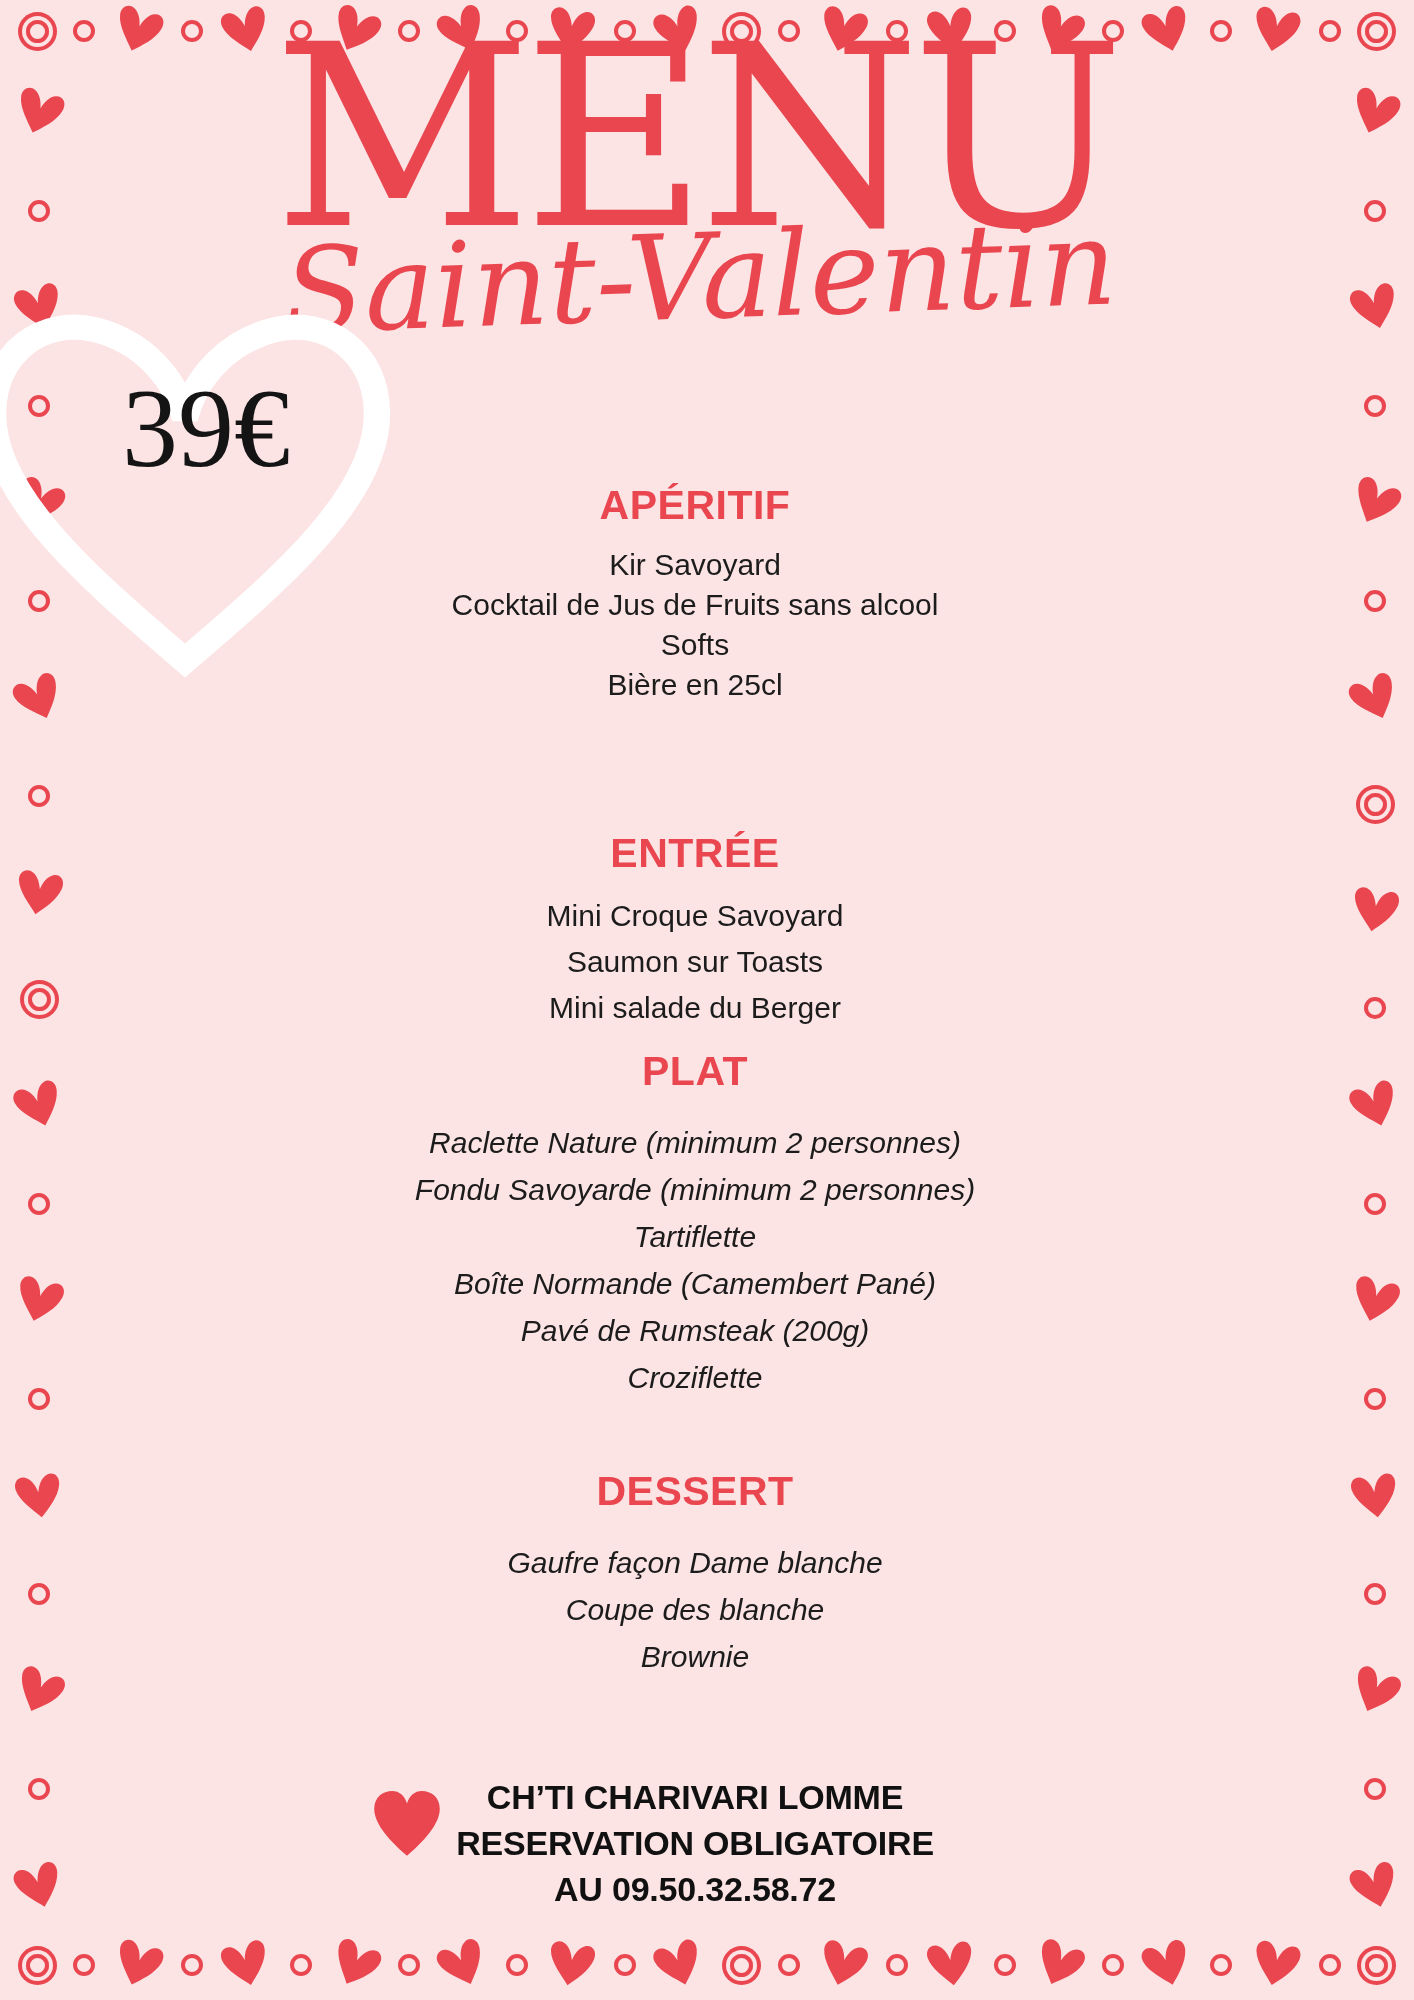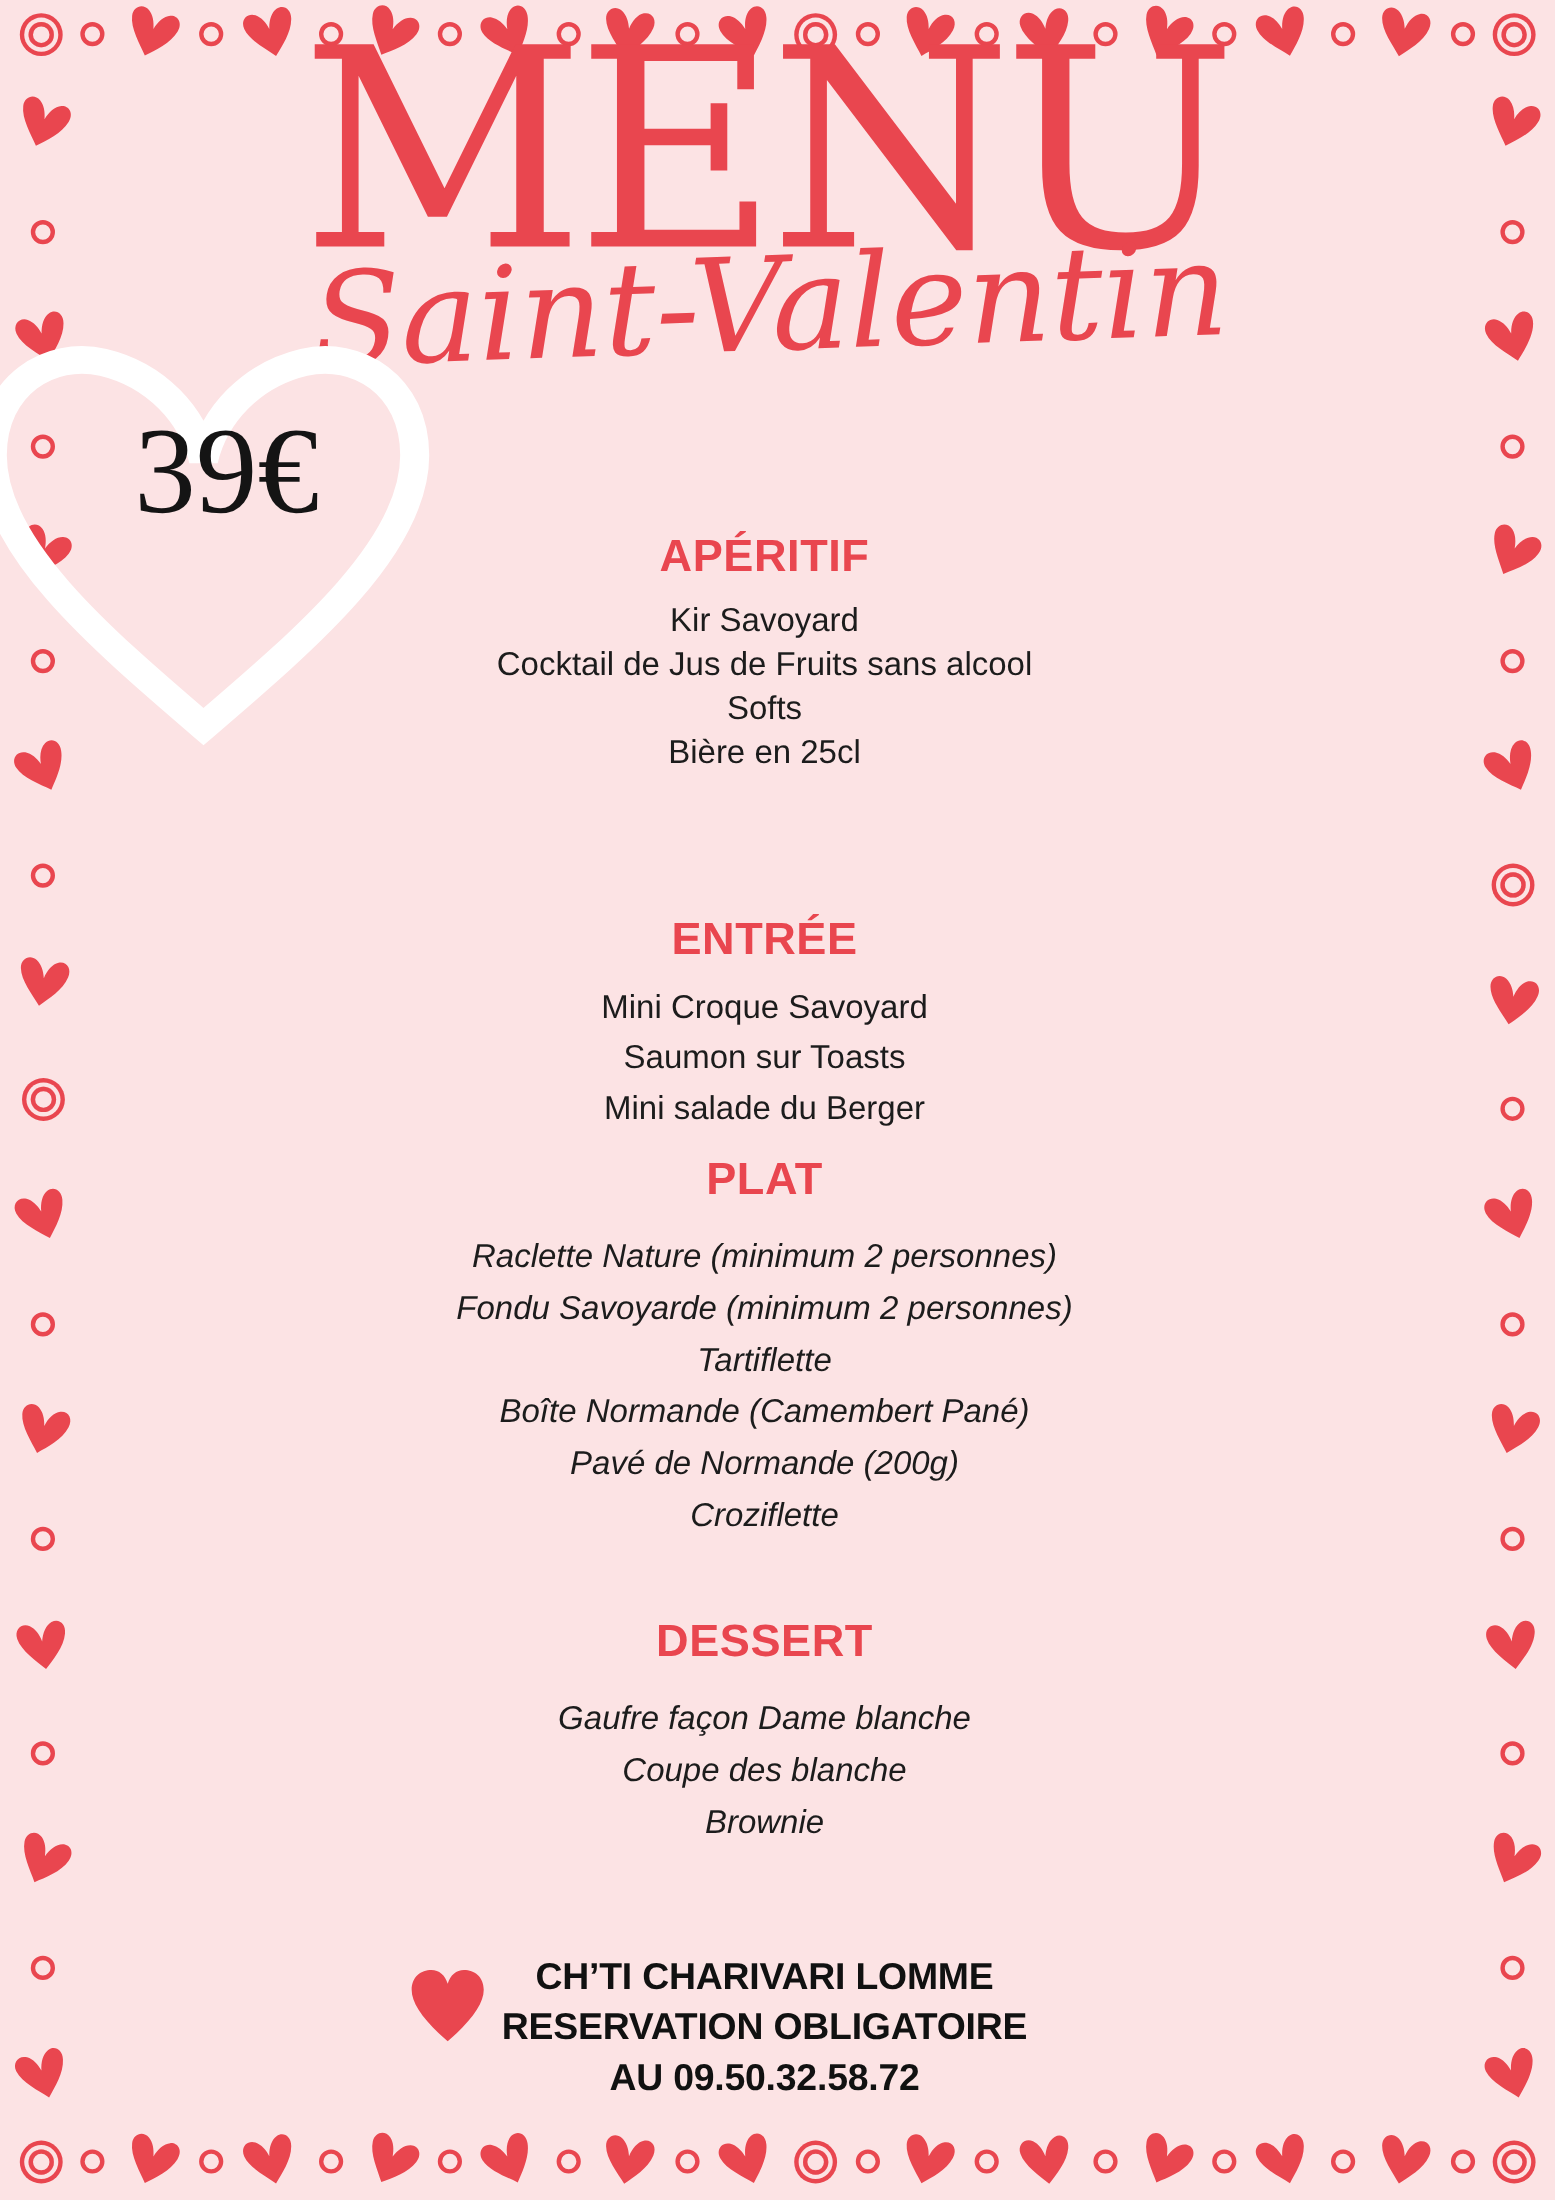--- a/index.html
+++ b/index.html
@@ -392,21 +392,21 @@
       </div>
   </div>
 
   <div class="section sec-plat">
     <h2>PLAT</h2>
     <div class="items">
         <div>Raclette Nature (minimum 2 personnes)</div>
         <div>Fondu Savoyarde (minimum 2 personnes)</div>
         <div>Tartiflette</div>
         <div>Boîte Normande (Camembert Pané)</div>
-        <div>Pavé de Normande (200g)</div>
+        <div>Pavé de Rumsteak (200g)</div>
         <div>Croziflette</div>
       </div>
   </div>
 
   <div class="section sec-dessert">
     <h2>DESSERT</h2>
     <div class="items">
         <div>Gaufre façon Dame blanche</div>
         <div>Coupe des blanche</div>
         <div>Brownie</div>

